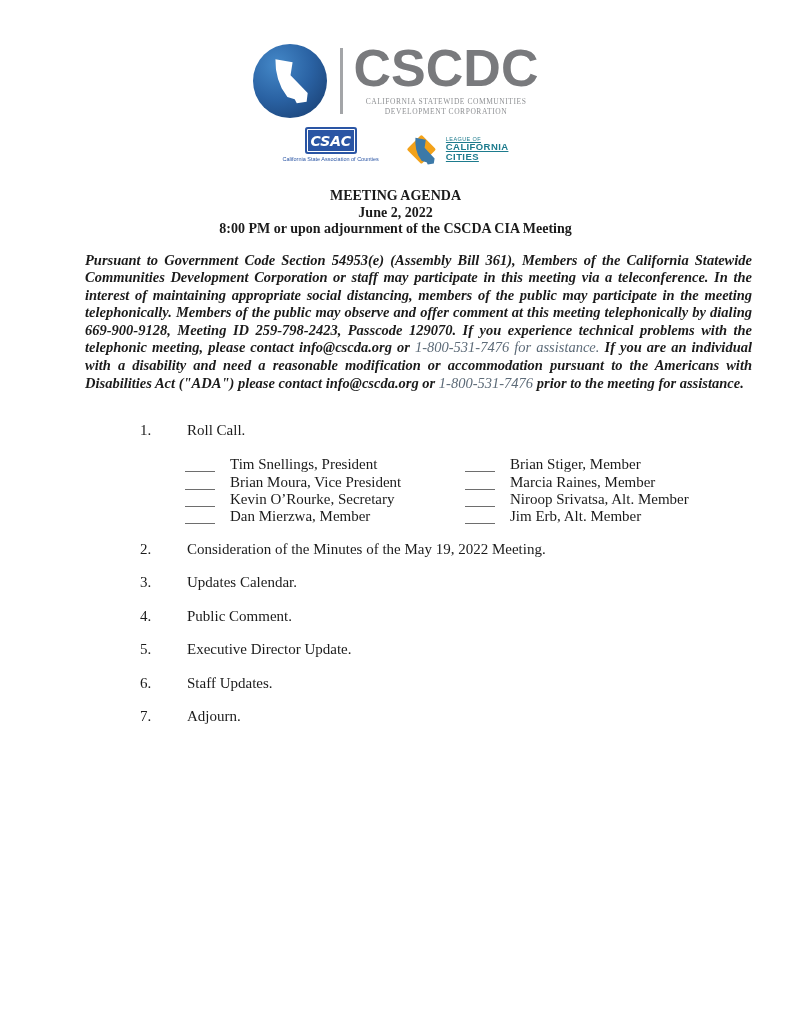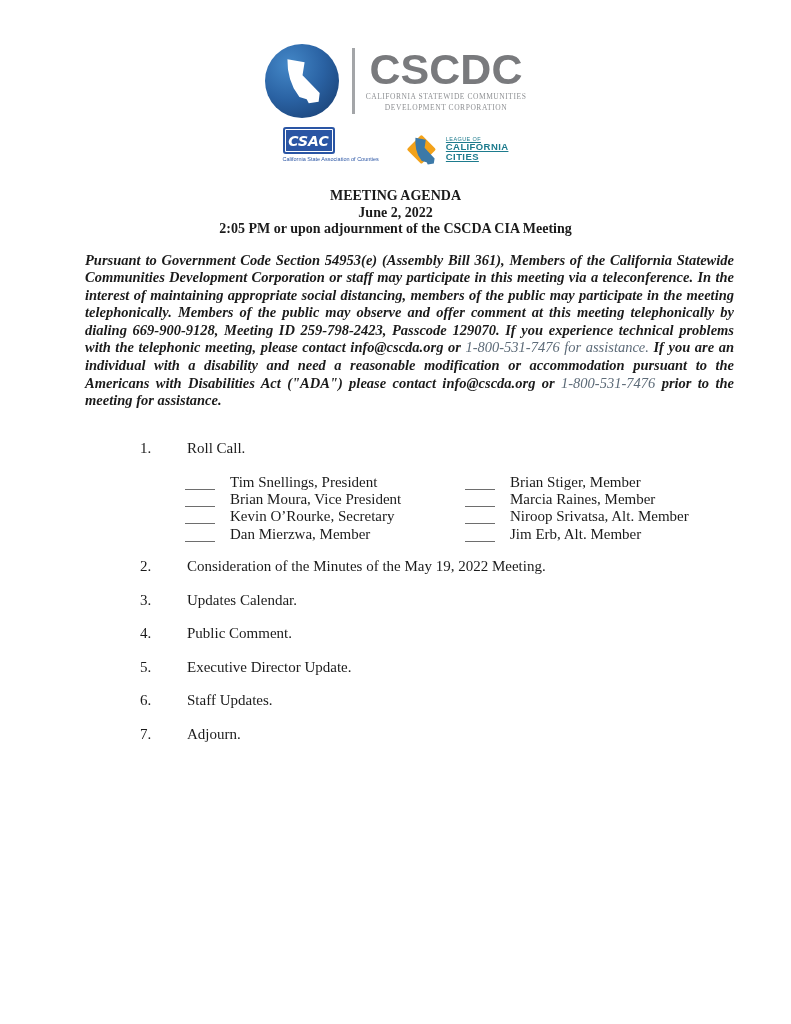--- a/index.html
+++ b/index.html
@@ -12,47 +12,47 @@
   .logo-row { display: flex; justify-content: center; align-items: center; padding-top: 44px; }
   .logo-circle {
     width: 74px; height: 74px; border-radius: 50%;
     background: radial-gradient(circle at 32% 28%, #4488c8 0%, #2a62a3 48%, #16396a 100%);
     display: flex; align-items: center; justify-content: center; flex: 0 0 auto;
   }
   .logo-circle svg { width: 52px; height: 60px; }
   .logo-divider { width: 3px; height: 66px; background: #a3a5a8; margin: 0 11px 0 13px; }
   .logo-text { display: flex; flex-direction: column; align-items: center; }
   .logo-acronym {
-    font-family: "Liberation Sans", sans-serif; font-size: 43px; font-weight: bold;
+    font-family: "Liberation Sans", sans-serif; font-size: 52px; font-weight: bold;
     color: #797a7d; line-height: 0.95; letter-spacing: 0px;
   }
   .logo-tagline {
     font-family: Liberation Serif, serif; font-size: 7.5px; color: #8f9194;
     letter-spacing: 0.55px; text-align: center; line-height: 1.4; margin-top: 3px;
   }
   
   .partners-row { display: flex; justify-content: center; align-items: flex-start; gap: 22px; margin-top: 9px; height: 46px; }
-  .csac { display: flex; flex-direction: column; align-items: flex-start; }
+  .csac { display: flex; flex-direction: column; align-items: center; }
   .csac-box {
     width: 52px; height: 27px; background: #2a55a4; border-radius: 3px;
     color: #ffffff; font-family: "DejaVu Sans", sans-serif; font-weight: bold; font-style: italic;
     font-size: 14px; display: flex; align-items: center; justify-content: center;
     box-shadow: inset 0 0 0 2px #2a55a4, inset 0 0 0 3px #ffffff;
   }
   .csac-caption { font-family: "Liberation Sans", sans-serif; font-size: 5.5px; color: #2a55a4; margin-top: 2px; white-space: nowrap; }
   .league { display: flex; align-items: center; gap: 5px; margin-top: 2px; }
   .league svg { width: 40px; height: 40px; }
   .league-text { font-family: "Liberation Sans", sans-serif; color: #1d7b8d; line-height: 1.1; text-decoration: underline; }
   .league-line1 { font-size: 5.5px; letter-spacing: 0.4px; }
   .league-line2, .league-line3 { font-size: 9.5px; font-weight: bold; letter-spacing: 0.4px; }
   
   .title-block { text-align: center; margin-top: 15px; font-weight: bold; font-size: 14px; line-height: 16.5px; }
   
   .intro {
-    margin: 14px 57px 0 85px; text-align: justify;
+    margin: 14px 39px 0 85px; text-align: justify;
     font-size: 14.5px; line-height: 17.6px; font-weight: bold; font-style: italic;
   }
   .intro .muted { font-weight: normal; color: #5d6b78; }
   
   .agenda { margin-top: 30px; }
   .agenda-item { display: flex; margin-top: 16.5px; font-size: 15px; line-height: 17px; }
   .agenda-item.first { margin-top: 0; }
   .agenda-num { width: 47px; margin-left: 140px; flex: 0 0 auto; }
   .roll-call { display: flex; margin: 16px 0 0 185px; }
   .rc-col-left { width: 280px; flex: 0 0 auto; }
@@ -95,21 +95,21 @@
         <div class="league-line1">LEAGUE OF</div>
         <div class="league-line2">CALIFORNIA</div>
         <div class="league-line3">CITIES</div>
       </div>
     </div>
   </div>
 
   <div class="title-block">
     <div>MEETING AGENDA</div>
     <div>June 2, 2022</div>
-    <div>2:05 PM or upon adjournment of the CSCDA CIA Meeting</div>
+    <div>8:00 PM or upon adjournment of the CSCDA CIA Meeting</div>
   </div>
 
   <div class="intro"><span>Pursuant to Government Code Section 54953(e) (Assembly Bill 361), Members of the California Statewide Communities Development Corporation or staff may participate in this meeting via a teleconference. In the interest of maintaining appropriate social distancing, members of the public may participate in the meeting telephonically. Members of the public may observe and offer comment at this meeting telephonically by dialing 669-900-9128, Meeting ID 259-798-2423, Passcode 129070. If you experience technical problems with the telephonic meeting, please contact info@cscda.org or </span><span class="muted">1-800-531-7476 for assistance.</span><span> If you are an individual with a disability and need a reasonable modification or accommodation pursuant to the Americans with Disabilities Act ("ADA") please contact info@cscda.org or </span><span class="muted">1-800-531-7476</span><span> prior to the meeting for assistance.</span></div>
 
   <div class="agenda">
 
     <div class="agenda-item first">
       <div class="agenda-num">1.</div>
       <div class="agenda-text">Roll Call.</div>
     </div>

